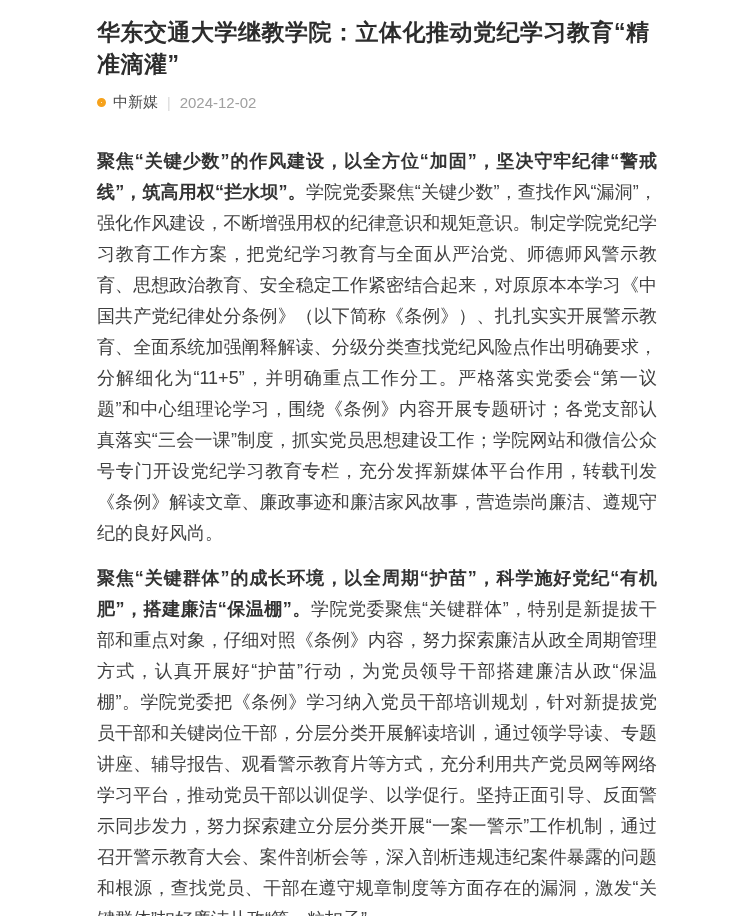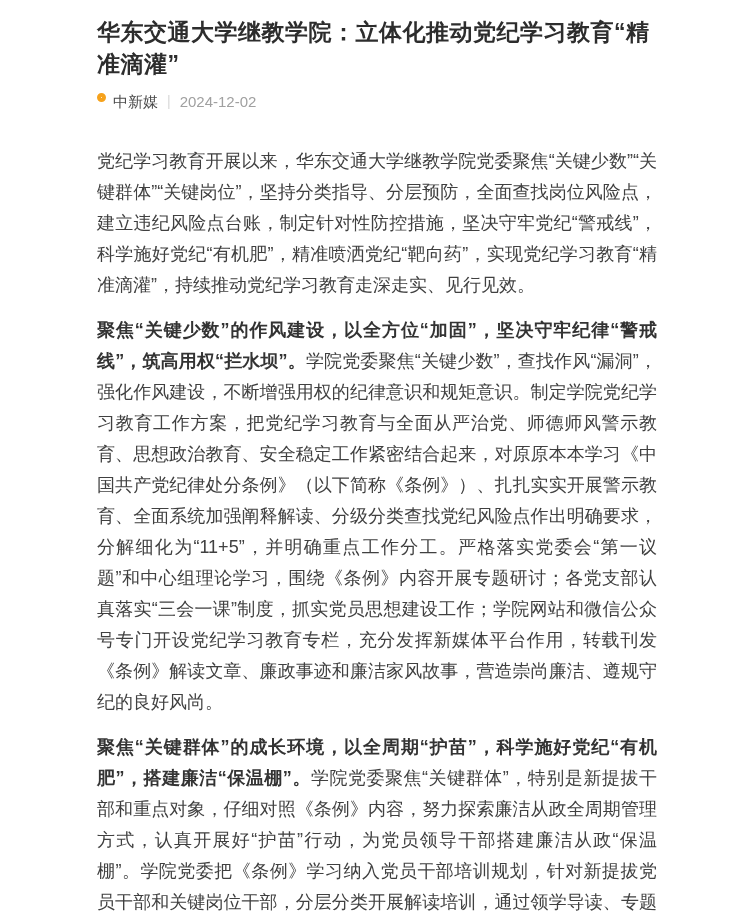--- a/index.html
+++ b/index.html
@@ -20,21 +20,21 @@
     margin: 0;
     font-size: 23px;
     line-height: 32px;
     font-weight: 700;
     color: #2d2d2d;
     letter-spacing: 0.5px;
   }
   .meta-row {
     margin-top: 13px;
     display: flex;
-    align-items: flex-start;
+    align-items: center;
   }
   .source-logo {
     width: 9px;
     height: 9px;
     border: 4px solid #f6a21c;
     border-radius: 50%;
     background: #ffffff;
     flex: 0 0 auto;
   }
   .source-name {
@@ -80,21 +80,20 @@
 
   <div class="meta-row">
     <span class="source-logo"></span>
     <span class="source-name">中新媒</span>
     <span class="meta-separator">|</span>
     <span class="publish-date">2024-12-02</span>
   </div>
 
   <div class="article-body">
 
-    <p><span>党纪学习教育开展以来，华东交通大学继教学院党委聚焦“关键少数”“关键群体”“关键岗位”，坚持分类指导、分层预防，全面查找岗位风险点，建立违纪风险点台账，制定针对性防控措施，坚决守牢党纪“警戒线”，科学施好党纪“有机肥”，精准喷洒党纪“靶向药”，实现党纪学习教育“精准滴灌”，持续推动党纪学习教育走深走实、见行见效。</span></p>
 
     <p><strong class="para-lead">聚焦“关键少数”的作风建设，以全方位“加固”，坚决守牢纪律“警戒线”，筑高用权“拦水坝”。</strong><span>学院党委聚焦“关键少数”，查找作风“漏洞”，强化作风建设，不断增强用权的纪律意识和规矩意识。制定学院党纪学习教育工作方案，把党纪学习教育与全面从严治党、师德师风警示教育、思想政治教育、安全稳定工作紧密结合起来，对原原本本学习《中国共产党纪律处分条例》（以下简称《条例》）、扎扎实实开展警示教育、全面系统加强阐释解读、分级分类查找党纪风险点作出明确要求，分解细化为“11+5”，并明确重点工作分工。严格落实党委会“第一议题”和中心组理论学习，围绕《条例》内容开展专题研讨；各党支部认真落实“三会一课”制度，抓实党员思想建设工作；学院网站和微信公众号专门开设党纪学习教育专栏，充分发挥新媒体平台作用，转载刊发《条例》解读文章、廉政事迹和廉洁家风故事，营造崇尚廉洁、遵规守纪的良好风尚。</span></p>
 
     <p><strong class="para-lead">聚焦“关键群体”的成长环境，以全周期“护苗”，科学施好党纪“有机肥”，搭建廉洁“保温棚”。</strong><span>学院党委聚焦“关键群体”，特别是新提拔干部和重点对象，仔细对照《条例》内容，努力探索廉洁从政全周期管理方式，认真开展好“护苗”行动，为党员领导干部搭建廉洁从政“保温棚”。学院党委把《条例》学习纳入党员干部培训规划，针对新提拔党员干部和关键岗位干部，分层分类开展解读培训，通过领学导读、专题讲座、辅导报告、观看警示教育片等方式，充分利用共产党员网等网络学习平台，推动党员干部以训促学、以学促行。坚持正面引导、反面警示同步发力，努力探索建立分层分类开展“一案一警示”工作机制，通过召开警示教育大会、案件剖析会等，深入剖析违规违纪案件暴露的问题和根源，查找党员、干部在遵守规章制度等方面存在的漏洞，激发“关键群体”扣好廉洁从政“第一粒扣子”。</span></p>
 
   </div>
 
 </div>
 
 </body></html>

